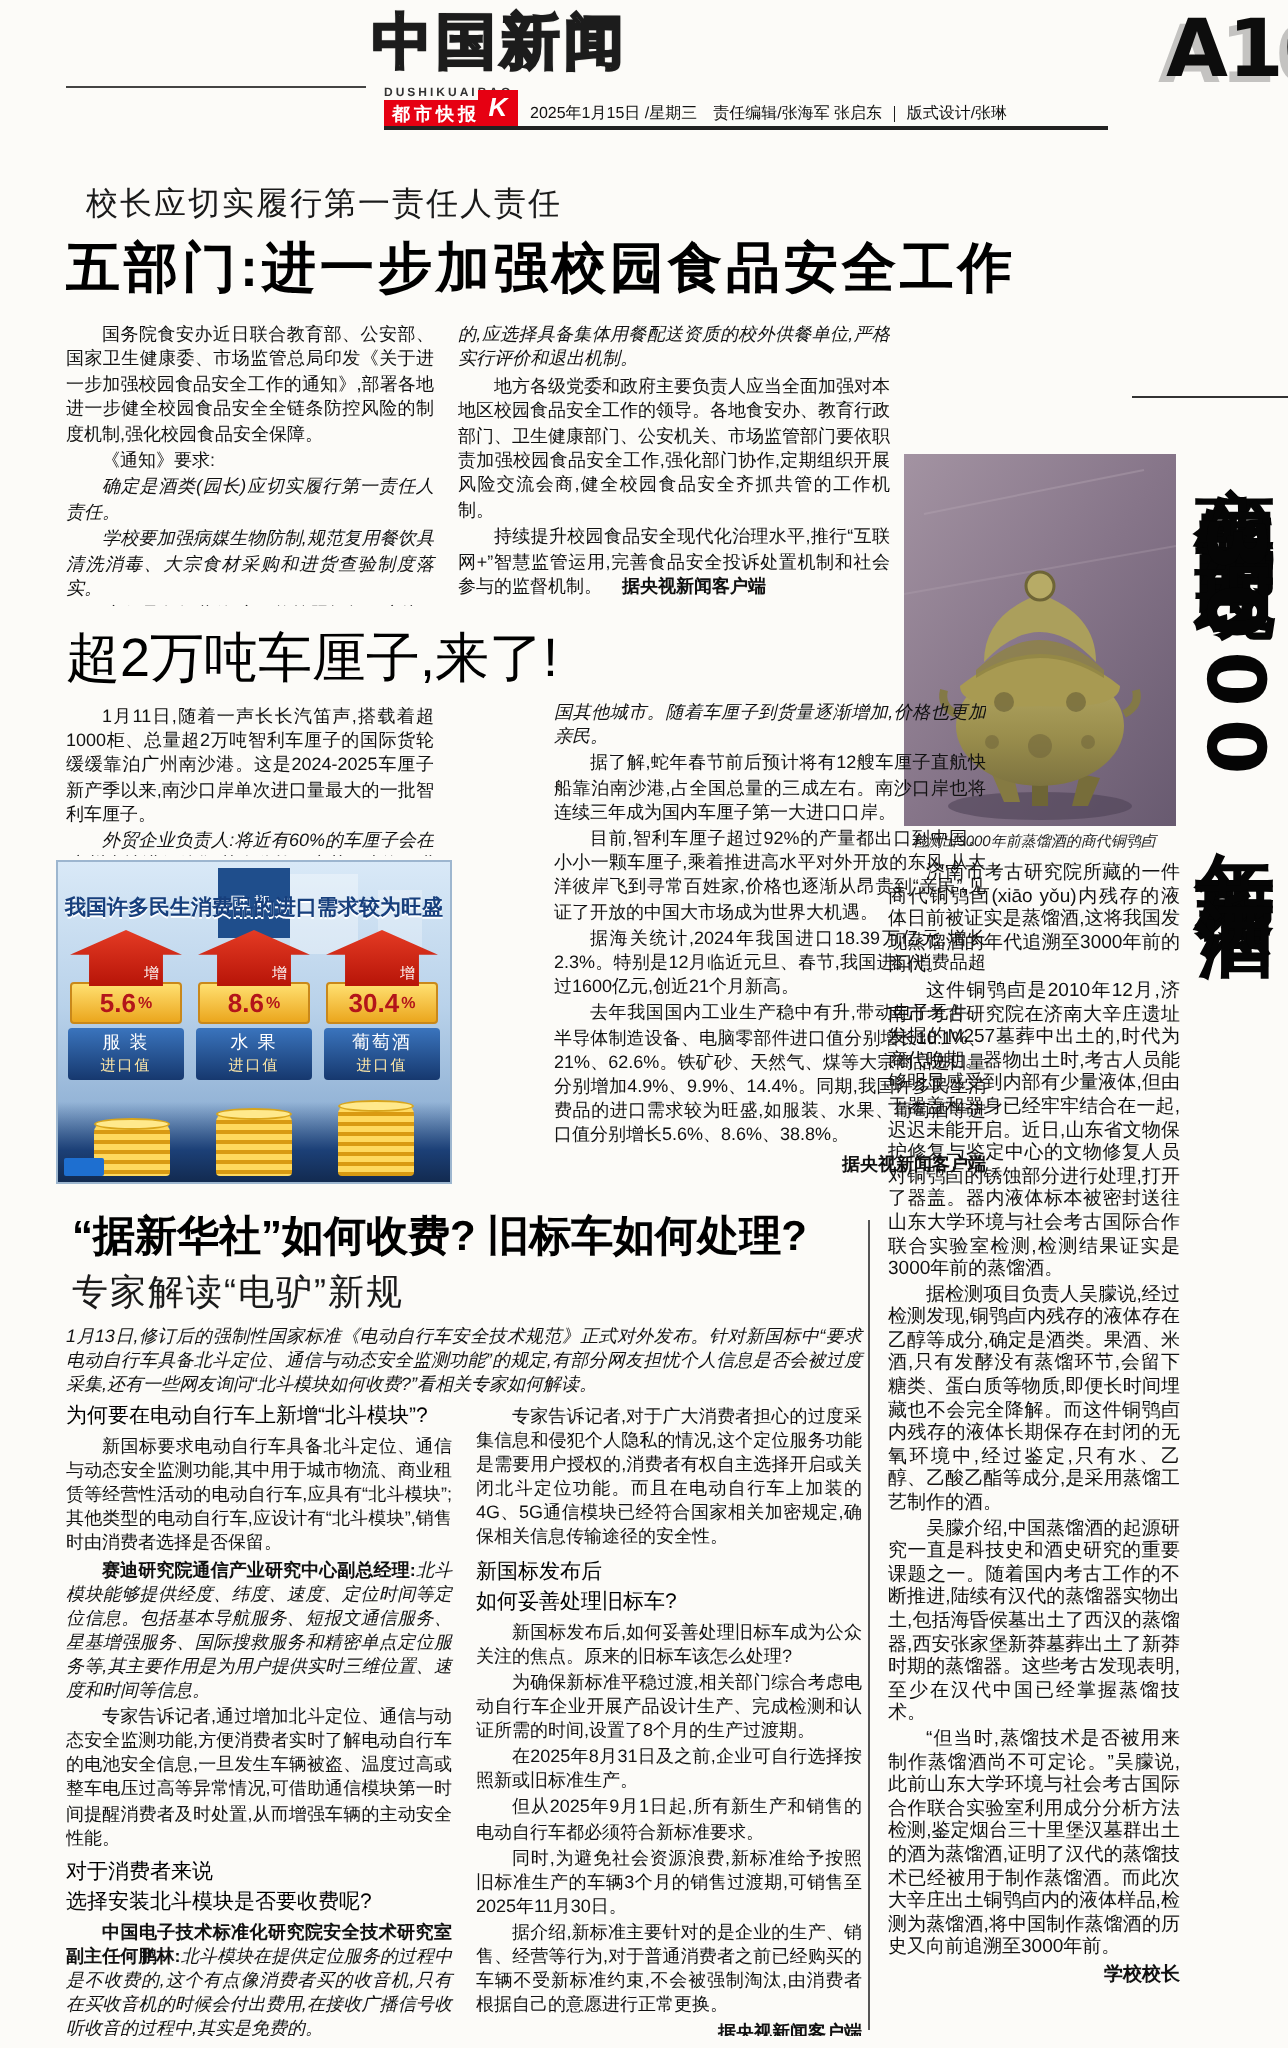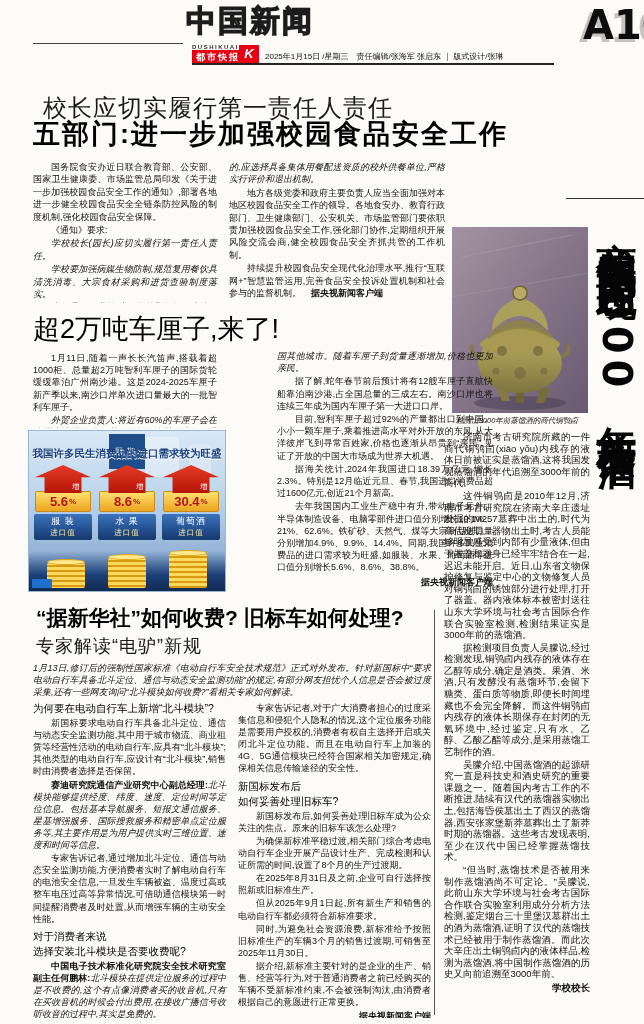--- a/index.html
+++ b/index.html
@@ -31,21 +31,21 @@
     font-family:"DejaVu Sans", sans-serif; color:#0d0d0d; text-shadow:-4px 3px 0 #c4c3c1;
   }
   
   .p { margin:0 0 1px 0; text-indent:2em; text-align:justify; }
   .cont { text-indent:0; }
   .it { font-style:italic; }
   .spk { font-weight:700; }
   .credit { text-align:right; font-weight:700; margin-top:2px; }
   .inline-credit { font-weight:700; margin-left:10px; }
   
-  .a1-kicker { position:absolute; left:43px; top:92px; font-size:24px; letter-spacing:1px; color:#1a1a1a; }
+  .a1-kicker { position:absolute; left:43px; top:92px; font-size:16px; letter-spacing:1px; color:#1a1a1a; }
   .a1-headline { position:absolute; left:33px; top:116px; font-size:27px; font-weight:900; letter-spacing:2px; color:#000; }
   .a1-body { position:absolute; left:33px; top:161px; width:412px; height:142px; overflow:hidden;
              display:flex; gap:12px; font-size:9px; line-height:12.4px; }
   .a1-body .c1 { width:184px; }
   .a1-body .c2 { width:216px; }
   
   .photo { position:absolute; left:452px; top:227px; width:136px; height:186px; }
   .photo svg { display:block; }
   .photo-caption { position:absolute; left:442px; top:416px; width:150px; font-size:7.5px;
                    font-style:italic; text-align:center; color:#222; }
@@ -123,21 +123,21 @@
   <div class="dateline">2025年1月15日 /星期三　责任编辑/张海军 张启东 ｜ 版式设计/张琳</div>
   <div class="hrule"></div>
   <div class="pageno">A10</div>
 
   <div class="a1-kicker">校长应切实履行第一责任人责任</div>
   <div class="a1-headline">五部门:进一步加强校园食品安全工作</div>
   <div class="a1-body">
     <div class="c1">
       <p class="p">国务院食安办近日联合教育部、公安部、国家卫生健康委、市场监管总局印发《关于进一步加强校园食品安全工作的通知》,部署各地进一步健全校园食品安全全链条防控风险的制度机制,强化校园食品安全保障。</p>
       <p class="p">《通知》要求:</p>
-      <p class="p it">学校校长(园长)应切实履行第一责任人责任。</p>
+      <p class="p it">确定是酒类(园长)应切实履行第一责任人责任。</p>
       <p class="p it">学校要加强病媒生物防制,规范复用餐饮具清洗消毒、大宗食材采购和进货查验制度落实。</p>
       <p class="p it">实行承包经营的,应严格按照招标程序统一组织招标,建立食堂承包经营管理制度;实行校外供餐</p>
     </div>
     <div class="c2">
       <p class="p cont it">的,应选择具备集体用餐配送资质的校外供餐单位,严格实行评价和退出机制。</p>
       <p class="p">地方各级党委和政府主要负责人应当全面加强对本地区校园食品安全工作的领导。各地食安办、教育行政部门、卫生健康部门、公安机关、市场监管部门要依职责加强校园食品安全工作,强化部门协作,定期组织开展风险交流会商,健全校园食品安全齐抓共管的工作机制。</p>
       <p class="p"><span>持续提升校园食品安全现代化治理水平,推行“互联网+”智慧监管运用,完善食品安全投诉处置机制和社会参与的监督机制。</span><span class="inline-credit">据央视新闻客户端</span></p>
     </div>
   </div>
 

